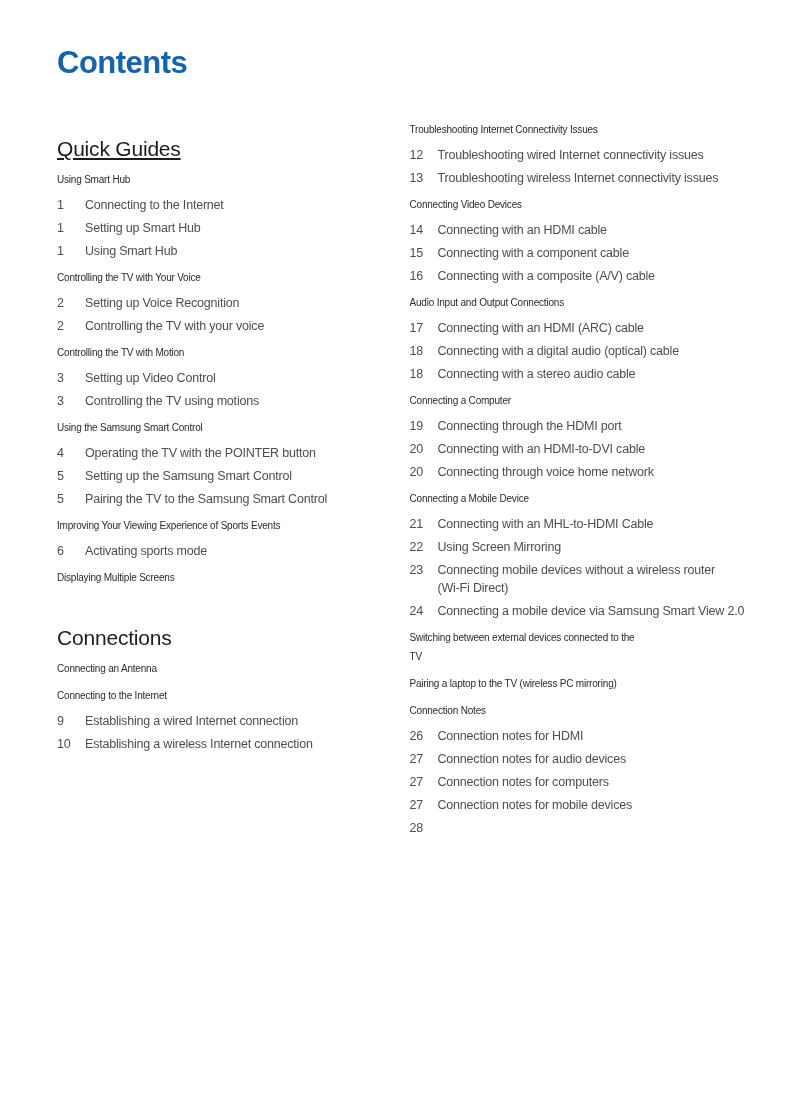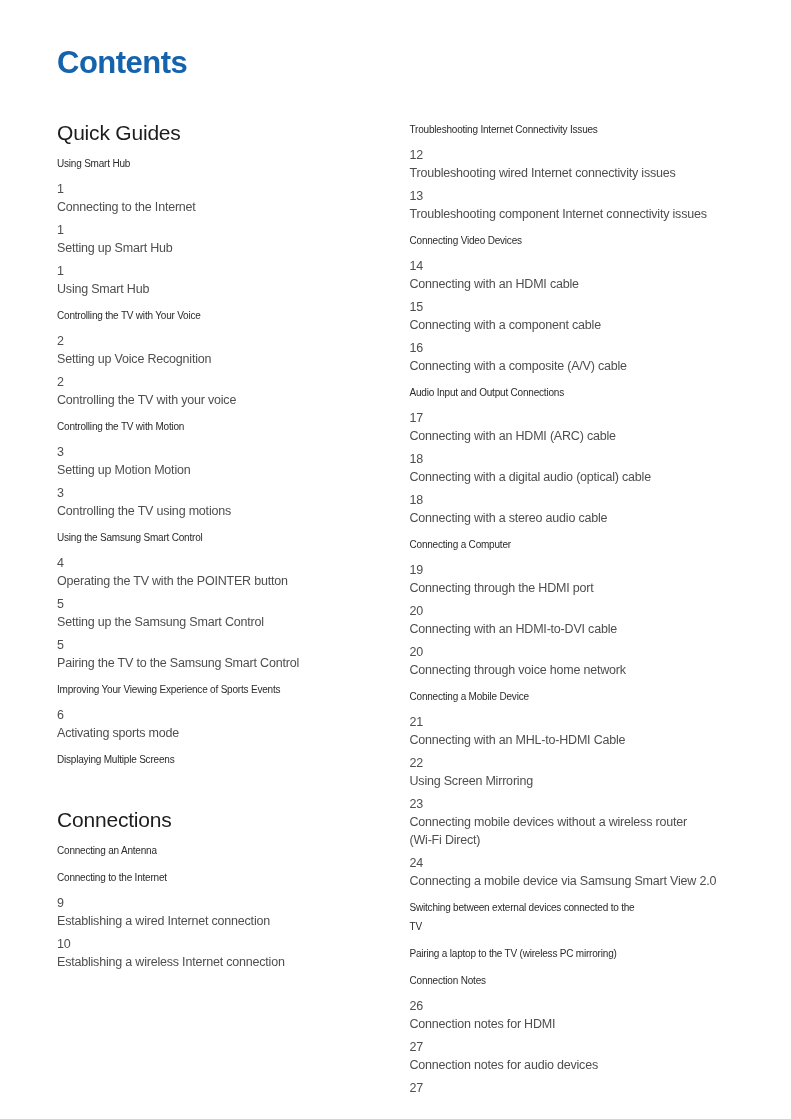--- a/index.html
+++ b/index.html
@@ -43,41 +43,40 @@
   .chapter {
     font-size: 21px;
     font-weight: 500;
     line-height: 26px;
     letter-spacing: -0.2px;
     color: var(--chapter-color);
     margin: 38px 0 8px 0;
     white-space: pre;
     cursor: default;
   }
-  .column > .chapter:first-child { margin-top: 0; }
+  .column > .chapter:first-child { margin-top: 16px; text-decoration: underline; }
   .group-heading {
     font-size: 10px;
     font-weight: 400;
     line-height: 19px;
     letter-spacing: -0.2px;
     color: var(--heading-color);
     margin: 8px 0 7px 0;
     white-space: pre;
     cursor: default;
   }
   .column > .group:first-child > .group-heading { margin-top: 0; }
   .toc-item {
     display: flex;
     font-size: 12.5px;
     line-height: 18px;
     letter-spacing: -0.2px;
     color: var(--item-color);
     margin-bottom: 5px;
     cursor: default;
-    flex-direction: column;
   }
   .toc-item .page-num {
     flex: none;
     width: 28px;
   }
   .toc-item .label {
     white-space: pre;
   }
 </style>
 </head>
@@ -111,21 +110,21 @@
           </div>
           <div class="toc-item">
             <span class="page-num">2</span>
             <span class="label">Controlling the TV with your voice</span>
           </div>
         </div>
         <div class="group">
           <div class="group-heading">Controlling the TV with Motion</div>
           <div class="toc-item">
             <span class="page-num">3</span>
-            <span class="label">Setting up Motion Motion</span>
+            <span class="label">Setting up Video Control</span>
           </div>
           <div class="toc-item">
             <span class="page-num">3</span>
             <span class="label">Controlling the TV using motions</span>
           </div>
         </div>
         <div class="group">
           <div class="group-heading">Using the Samsung Smart Control</div>
           <div class="toc-item">
             <span class="page-num">4</span>
@@ -168,21 +167,21 @@
       </div>
       <div class="column">
         <div class="group">
           <div class="group-heading">Troubleshooting Internet Connectivity Issues</div>
           <div class="toc-item">
             <span class="page-num">12</span>
             <span class="label">Troubleshooting wired Internet connectivity issues</span>
           </div>
           <div class="toc-item">
             <span class="page-num">13</span>
-            <span class="label">Troubleshooting component Internet connectivity issues</span>
+            <span class="label">Troubleshooting wireless Internet connectivity issues</span>
           </div>
         </div>
         <div class="group">
           <div class="group-heading">Connecting Video Devices</div>
           <div class="toc-item">
             <span class="page-num">14</span>
             <span class="label">Connecting with an HDMI cable</span>
           </div>
           <div class="toc-item">
             <span class="page-num">15</span>

